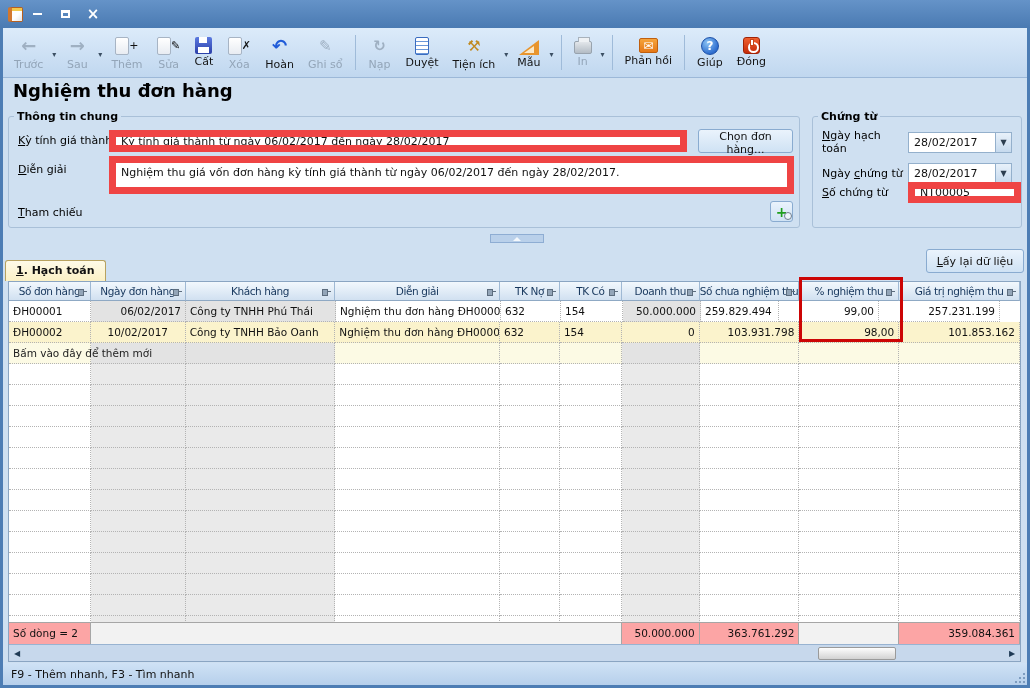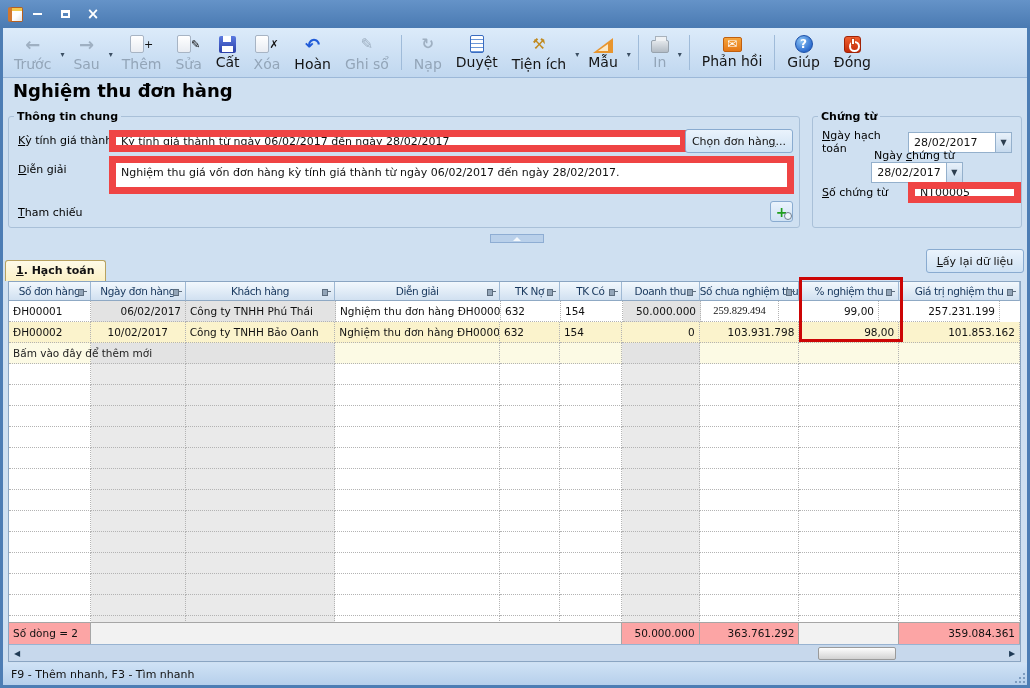--- a/index.html
+++ b/index.html
@@ -14,21 +14,21 @@
   .win-controls { display:flex; align-items:center; gap:14px; padding-right:4px; }
   .wc { display:flex; align-items:center; justify-content:center; width:14px; height:14px; cursor:default; }
   .wc-min i { display:block; width:9px; height:2px; background:#fff; }
   .wc-max i { display:block; width:9px; height:8px; border:2px solid #fff; border-top-width:3px; }
   .wc-close { color:#fff; font-size:15px; font-weight:bold; line-height:14px; }
 
   
   .toolbar { height:50px; background:linear-gradient(#dcebfa,#c0d7ef); border-bottom:1px solid #9cb8d8; display:flex; align-items:stretch; padding:2px 4px; }
   .tb-btn { display:flex; flex-direction:column; align-items:center; justify-content:center; gap:1px; padding:2px 7px; position:relative; border-radius:3px; }
   .tb-btn.has-caret { padding-right:15px; }
-  .tb-label { font-size:14px; color:#141414; white-space:nowrap;text-align:center; }
+  .tb-label { font-size:11px; color:#141414; white-space:nowrap;text-align:center; }
   .tb-btn.disabled .tb-label { color:#93a5b8; }
   .tb-caret { position:absolute; right:2px; top:20px; font-size:8px; color:#3c4f63; }
   .tb-sep { width:1px; background:#9fbbd9; margin:5px 5px; }
   .tbicon { width:24px; height:22px; display:flex; align-items:center; justify-content:center; position:relative; }
   .ic-arrow-left,.ic-arrow-right { font-size:18px; font-weight:bold; color:#9fb0c2; }
   .ic-undo { font-size:18px; font-weight:bold; color:#1f5bd8; }
   .ic-pencil,.ic-refresh { font-size:15px; color:#9fb0c2; }
   .ic-refresh { font-weight:bold; }
   .ic-tools { font-size:15px; color:#c08a20; }
   .ic-doc { width:14px; height:18px; background:linear-gradient(#fff,#e8ecf2); border:1px solid #a7b4c4; border-radius:2px; }
@@ -52,21 +52,21 @@
 
   fieldset { position:absolute; border:1px solid #a9c0d8; border-radius:3px; background:transparent; }
   legend { font-weight:bold; font-size:11px; padding:0 3px; margin-left:5px; color:#000; }
   .fs-general { left:5px; top:32px; width:792px; height:118px; }
   .fs-voucher { left:809px; top:32px; width:210px; height:118px; }
   .flabel { position:absolute; left:9px; color:#000; }
   .txt { border:7px solid #ef4444; background:#fff; font-family:inherit; font-size:11px; padding:2px 5px; color:#111; }
   .period-input { position:absolute; left:100px; top:7px; width:578px; height:22px; }
   .desc-area { position:absolute; left:100px; top:33px; width:685px; height:38px; resize:none; line-height:15px; }
   .btn { border:1px solid #89abd0; border-radius:3px; background:linear-gradient(#eaf3fc,#cfe2f4); font-family:inherit; font-size:11px; color:#111; }
-  .choose-order { position:absolute; right:6px; top:6px; width:108px; height:24px; }
+  .choose-order { position:absolute; right:6px; top:6px; width:95px; height:24px; }
   .ref-add-btn { position:absolute; right:6px; bottom:5px; width:23px; height:21px; display:flex; align-items:center; justify-content:center; }
   .plus-glyph { color:#1e9e1e; font-weight:bold; font-size:14px; line-height:14px; position:relative; }
   .plus-glyph::after { content:""; position:absolute; right:-5px; bottom:-1px; width:6px; height:6px; border:1px solid #6f7f8f; border-radius:50%; background:rgba(255,255,255,.55); }
   .v-row { position:absolute; left:9px; right:9px; height:22px; display:flex; align-items:center; }
   .v-row .flabel { position:static; width:86px; flex:0 0 auto; }
   .combo { flex:1; display:flex; height:21px; }
   .combo-text { flex:1; background:#fff; border:1px solid #94b0cc; border-right:none; padding:2px 5px; line-height:16px; }
   .combo-btn { width:17px; background:linear-gradient(#e8f1fa,#c6daee); border:1px solid #94b0cc; font-size:8px; color:#2c3e50; display:flex; align-items:center; justify-content:center; }
   .voucher-no-input { flex:1; height:21px; }
 
@@ -232,21 +232,21 @@
 
     <fieldset class="fs-voucher">
       <legend>Chứng từ</legend>
       <div class="v-row" style="top:8px;">
         <span class="flabel"><u>N</u>gày hạch toán</span>
         <span class="combo">
           <span class="combo-text">28/02/2017</span>
           <span class="combo-btn">▼</span>
         </span>
       </div>
-      <div class="v-row" style="top:26px;flex-direction:column;">
+      <div class="v-row" style="top:39px;">
         <span class="flabel">Ngày <u>c</u>hứng từ</span>
         <span class="combo">
           <span class="combo-text">28/02/2017</span>
           <span class="combo-btn">▼</span>
         </span>
       </div>
       <div class="v-row" style="top:58px;">
         <span class="flabel"><u>S</u>ố chứng từ</span>
         <input class="txt voucher-no-input" style="width: 113px;" value="NT00005">
       </div>
@@ -302,21 +302,21 @@
         </div>
       <div class="grid-body" id="grid-body">
           <div class="grow">
             <div class="cell" style="width: 82px; text-align: left;">ĐH00001</div>
             <div class="cell ro" style="width: 95px; text-align: right;">06/02/2017</div>
             <div class="cell ro" style="width: 150px; text-align: left;">Công ty TNHH Phú Thái</div>
             <div class="cell" style="width: 165px; text-align: left;">Nghiệm thu đơn hàng ĐH00001</div>
             <div class="cell" style="width: 60px; text-align: left;">632</div>
             <div class="cell" style="width: 62px; text-align: left;">154</div>
             <div class="cell ro" style="width: 78px; text-align: right;">50.000.000</div>
-            <div class="cell" style="width: 78px; text-align: center; font-family: Liberation Serif, serif;">259.829.494</div>
+            <div class="cell" style="width: 78px; text-align: left;">259.829.494</div>
             <div class="cell" style="width: 100px; text-align: right;">99,00</div>
             <div class="cell" style="width: 121px; text-align: right;">257.231.199</div>
           </div>
           <div class="grow sel">
             <div class="cell" style="width: 82px; text-align: left;">ĐH00002</div>
             <div class="cell" style="width: 95px; text-align: center;">10/02/2017</div>
             <div class="cell" style="width: 150px; text-align: left;">Công ty TNHH Bảo Oanh</div>
             <div class="cell" style="width: 165px; text-align: left;">Nghiệm thu đơn hàng ĐH00002</div>
             <div class="cell" style="width: 60px; text-align: left;">632</div>
             <div class="cell" style="width: 62px; text-align: left;">154</div>

